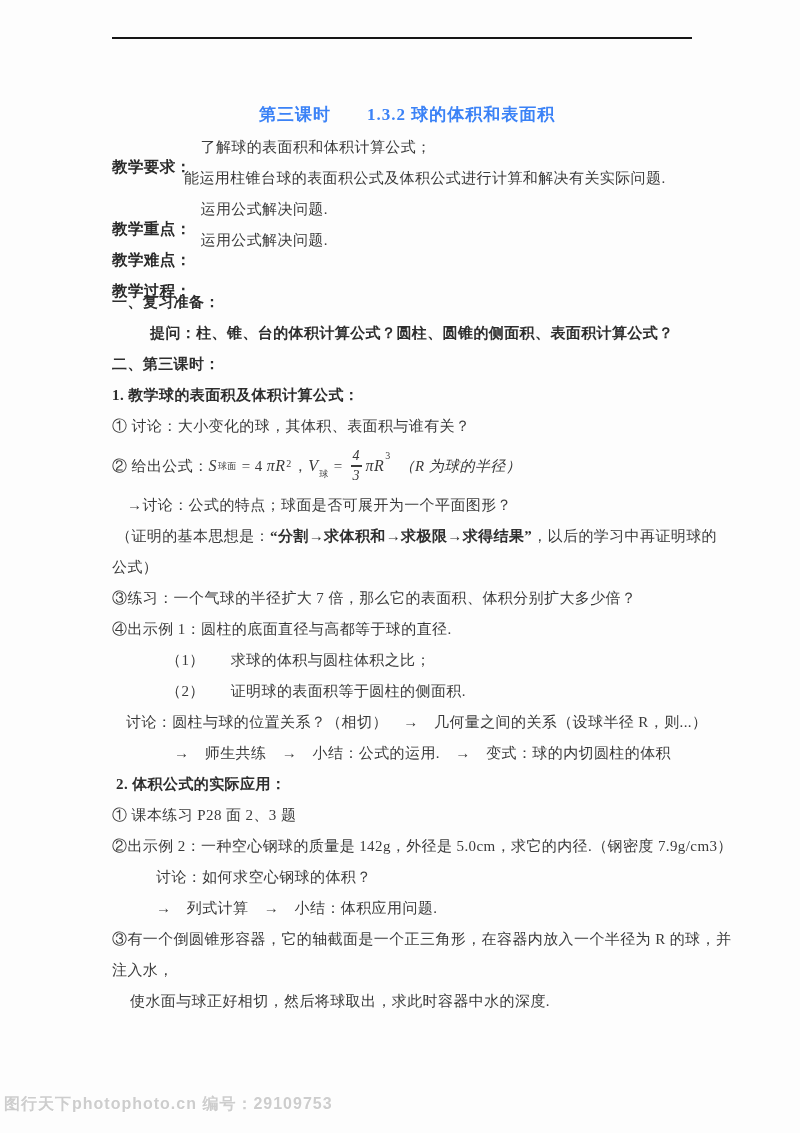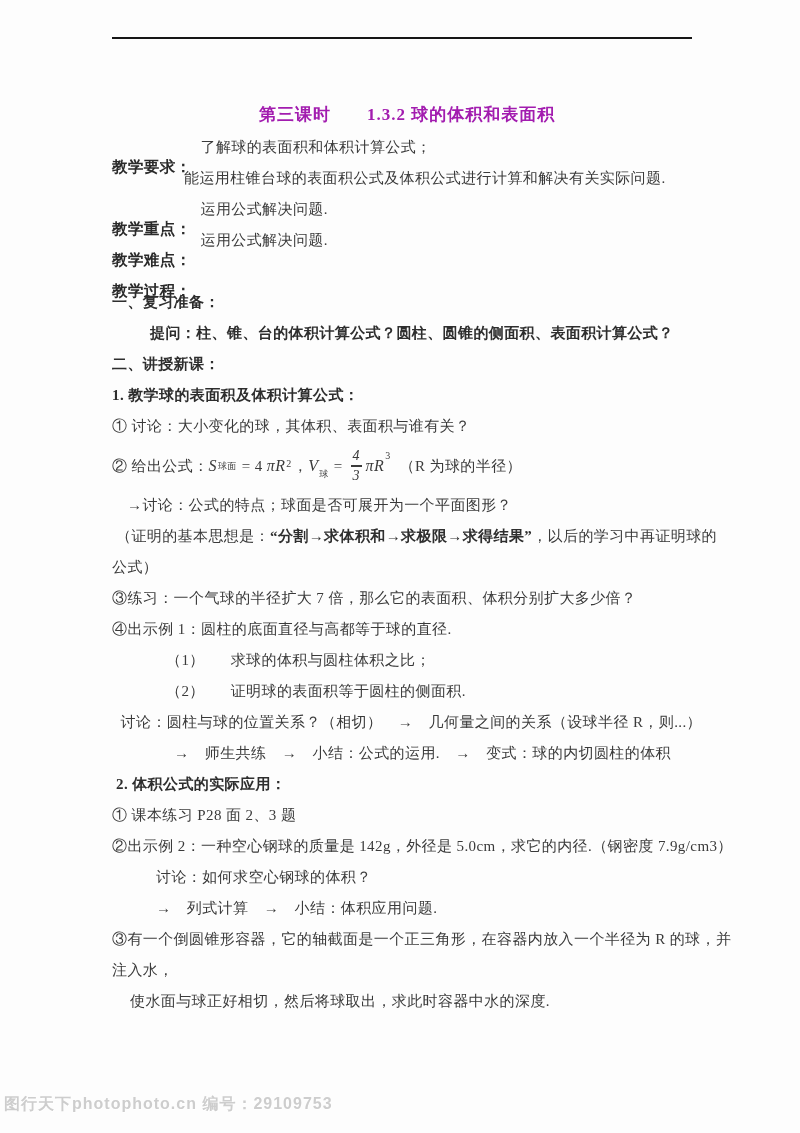--- a/index.html
+++ b/index.html
@@ -1,38 +1,38 @@
 <!DOCTYPE html>
 <html><head>
 <meta charset="utf-8">
 <style>
   html,body{margin:0;padding:0;background:#ffffff;}
   .page{position:relative;width:800px;height:1133px;background:#fdfdfd;overflow:hidden;
         font-family:"Liberation Serif","DejaVu Serif",serif;color:#3a3a3a;}
   .top-rule{position:absolute;left:112px;top:37px;width:580px;height:2px;background:#161616;}
   .content{position:absolute;left:112px;top:96px;width:590px;}
   .line{height:31px;display:flex;align-items:center;font-size:15px;white-space:nowrap;letter-spacing:.4px;}
-  .title{height:36px;justify-content:center;font-weight:bold;font-size:17px;letter-spacing:1px;color:#a21caf;}
+  .title{height:36px;justify-content:center;font-weight:bold;font-size:17px;letter-spacing:1px;color:#3b82f6;}
   .b{font-weight:bold;color:#2e2e2e;}
   .label{font-weight:bold;font-size:15.5px;margin-right:9px;color:#2a2a2a;margin-top:40px;}
-  .in4{padding-left:4px;}  .in14{padding-left:14px;justify-content:flex-end;} .in15{padding-left:15px;}
+  .in4{padding-left:4px;}  .in14{padding-left:14px;} .in15{padding-left:15px;}
   .in18{padding-left:18px;} .in38{padding-left:38px;font-family:Liberation Mono, monospace;} .in44{padding-left:44px;}
   .in54{padding-left:54px;} .in62{padding-left:62px;} .in72{padding-left:72px;}
   .num{margin-right:26px;}
   
   .formula-line{height:48px;}
   .mi{font-style:italic;font-size:16px;}
   .mrow{display:inline-flex;align-items:center;}
   .mrow sub{font-size:9px;font-style:normal;align-self:flex-end;margin:0 1px 2px 1px;}
   .mrow sup{font-size:10px;font-style:normal;align-self:flex-start;margin:1px 1px 0 1px;}
   .meq{margin:0 4px;font-size:15px;}
   .frac{display:inline-flex;flex-direction:column;align-items:center;line-height:1;margin:0 4px;}
   .frac .fnum,.frac .fden{font-size:14px;font-style:italic;}
   .frac .fbar{width:11px;height:1.5px;background:#3a3a3a;margin:2px 0;}
-  .fnote{margin-left:8px;font-size:15px;}
+  .fnote{margin-left:8px;font-size:15px;font-style:italic;}
   
   .watermark{position:absolute;left:4px;top:1094px;font-family:"Liberation Sans","DejaVu Sans",sans-serif;
              font-size:16px;font-weight:bold;color:#cdcdcd;letter-spacing:1px;
              text-shadow:0.5px 0.5px 0 #ffffff;}
 </style>
 </head>
 <body>
 
 <div class="page">
   <div class="top-rule"></div>
@@ -65,21 +65,21 @@
 
     <div class="line b">
       <span>一、复习准备：</span>
     </div>
 
     <div class="line b in38">
       <span>提问：柱、锥、台的体积计算公式？圆柱、圆锥的侧面积、表面积计算公式？</span>
     </div>
 
     <div class="line b">
-      <span>二、讲授新课：</span>
+      <span>二、第三课时：</span>
     </div>
 
     <div class="line b">
       <span>1. 教学球的表面积及体积计算公式：</span>
     </div>
 
     <div class="line">
       <span>① 讨论：大小变化的球，其体积、表面积与谁有关？</span>
     </div>
 

